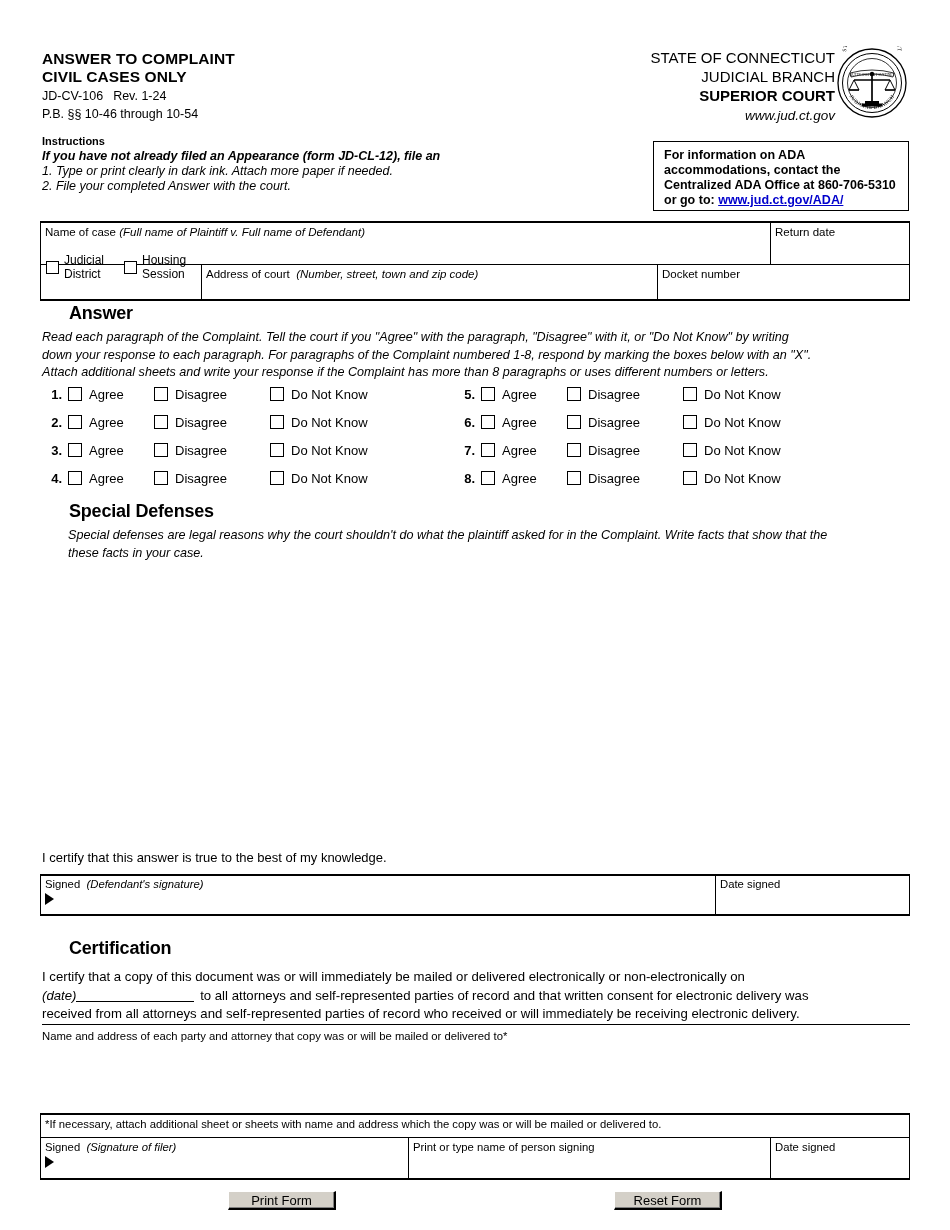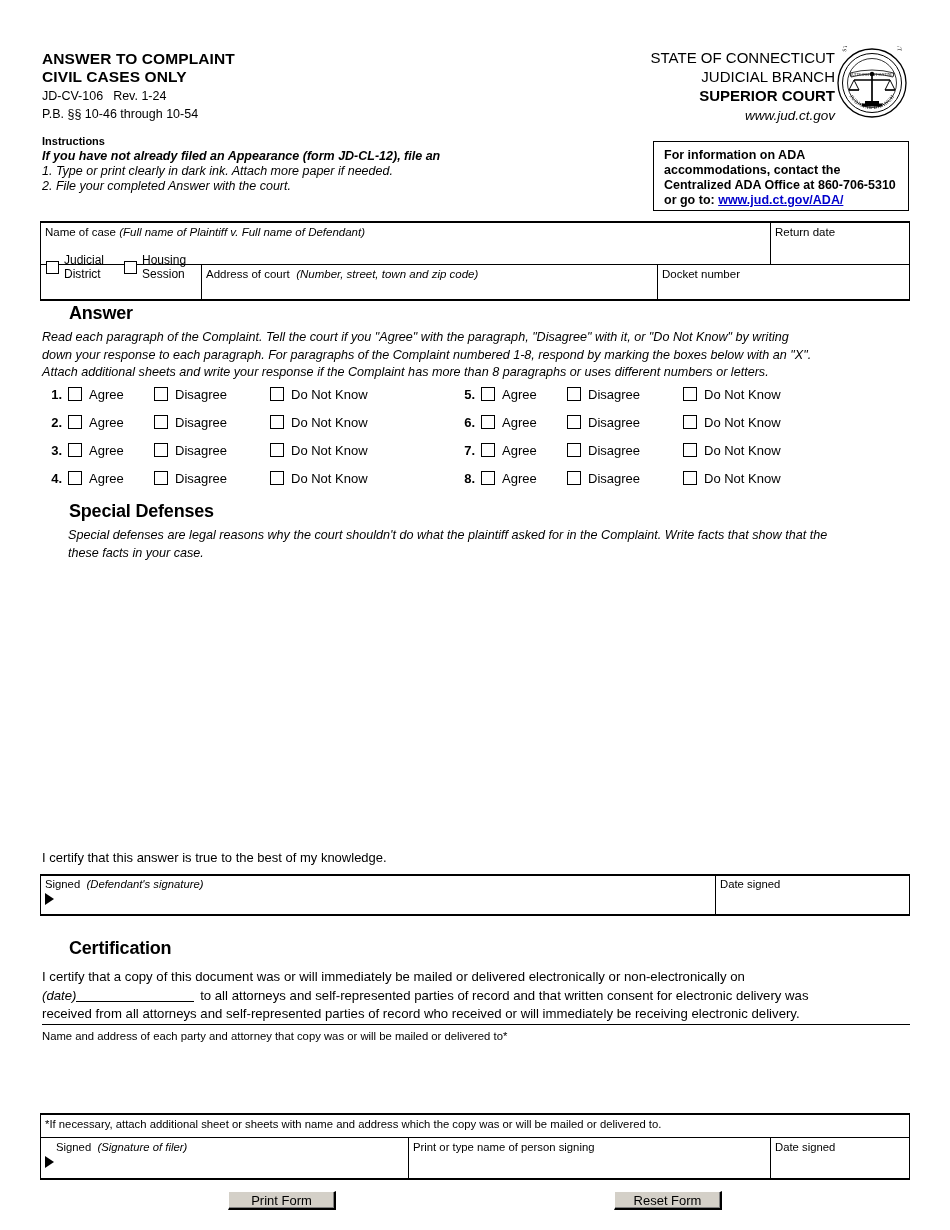--- a/index.html
+++ b/index.html
@@ -556,21 +556,21 @@
     <div class="tbl-line" style="left:0;top:0;width:870px;height:1.6px;"></div>
     <div class="tbl-line" style="left:0;top:24px;width:870px;height:1.3px;"></div>
     <div class="tbl-line" style="left:0;top:65px;width:870px;height:2.2px;"></div>
     <div class="tbl-line" style="left:0;top:0;width:1.3px;height:67px;"></div>
     <div class="tbl-line" style="left:868.7px;top:0;width:1.3px;height:67px;"></div>
     <div class="tbl-line" style="left:368px;top:24px;width:1.3px;height:41px;"></div>
     <div class="tbl-line" style="left:730px;top:24px;width:1.3px;height:41px;"></div>
 
     <div class="tiny-label" style="left:5px;top:5px;">*If necessary, attach additional sheet or sheets with name and address which the copy was or will be mailed or delivered to.</div>
 
-    <div class="tiny-label" style="left:16px;top:28px;text-align:right;">
+    <div class="tiny-label" style="left:5px;top:28px;text-align:right;">
       <span>Signed</span>
       &nbsp;<i>(Signature of filer)</i>
     </div>
     <div class="tiny-label" style="left:373px;top:28px;">Print or type name of person signing</div>
     <div class="tiny-label" style="left:735px;top:28px;">Date signed</div>
 
     <div class="sig-arrow" style="left:5px;top:43px;"></div>
     <div style="position:absolute;left:22px;top:41px;width:340px;height:20px;"></div>
     <div style="position:absolute;left:373px;top:42px;width:350px;height:18px;"></div>
     <div style="position:absolute;left:735px;top:42px;width:125px;height:18px;"></div>

